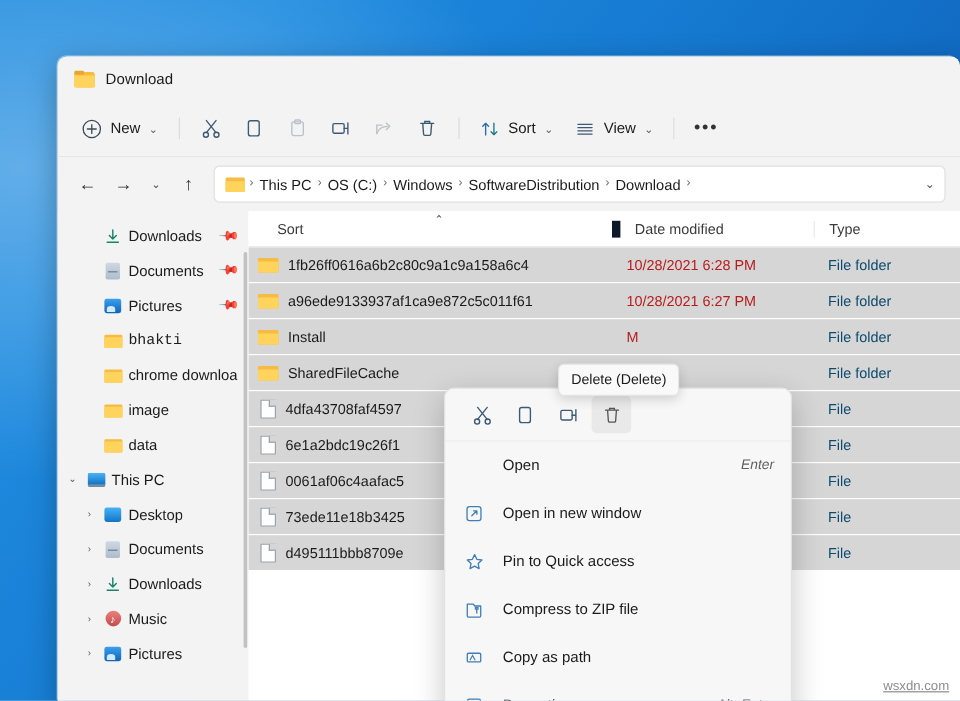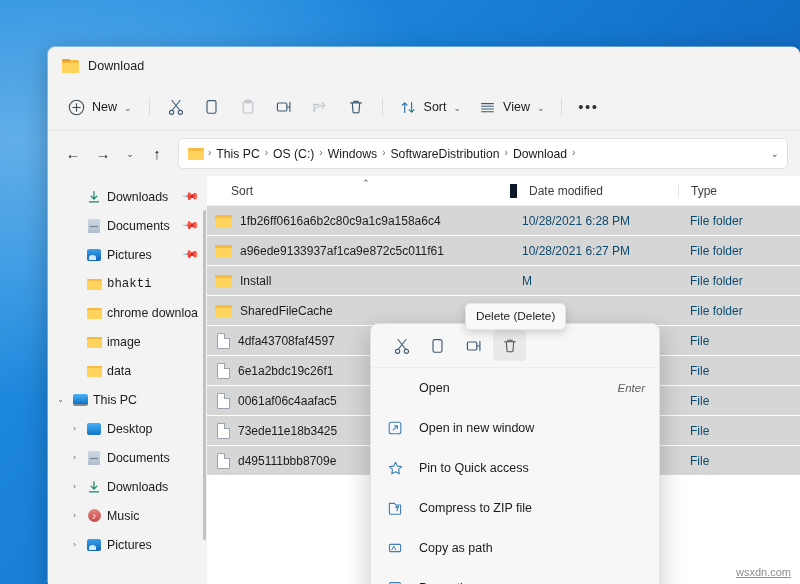--- a/index.html
+++ b/index.html
@@ -153,21 +153,21 @@
   .col-name { width: 303px; padding-left: 24px; }
   .col-date { width: 168px; border-left: 7px solid #0f172a; padding-left: 12px; }
   .col-type { flex: 1; border-left: 1px solid #e9e9e9; padding-left: 12px; }
 
   .row {
     height: 29px; display: flex; align-items: center;
     font-size: 12px; color: #1b1b1b; background: #d6d6d6;
     margin-bottom: 1px; cursor: default;
   }
   .row .c-name { width: 303px; padding-left: 8px; display: flex; align-items: center; gap: 8px; overflow: hidden; white-space: nowrap; }
-  .row .c-date { width: 168px; padding-left: 12px; color: #0c4a6e; white-space: nowrap; }
+  .row .c-date { width: 168px; padding-left: 12px; color: #b91c1c; white-space: nowrap; }
   .row .c-type { flex: 1; padding-left: 12px; color: #0c4a6e; white-space: nowrap; }
   .f-folder { width: 17px; height: 13px; position: relative; flex: 0 0 auto; }
   .f-folder .b { position:absolute; left:0; top:1px; width:17px; height:12px; background:#f6bb42; border-radius:1px; }
   .f-folder .f { position:absolute; left:0; top:4px; width:17px; height:9px; background:#ffd35c; border-radius:1px; }
   .f-file {
     width: 13px; height: 16px; flex: 0 0 auto; margin-left: 2px;
     background: #fefefe; border: 1px solid #9aa3ab; border-radius: 1px; position: relative;
   }
   .f-file:after {
     content:""; position:absolute; right:-1px; top:-1px; width:5px; height:5px;

